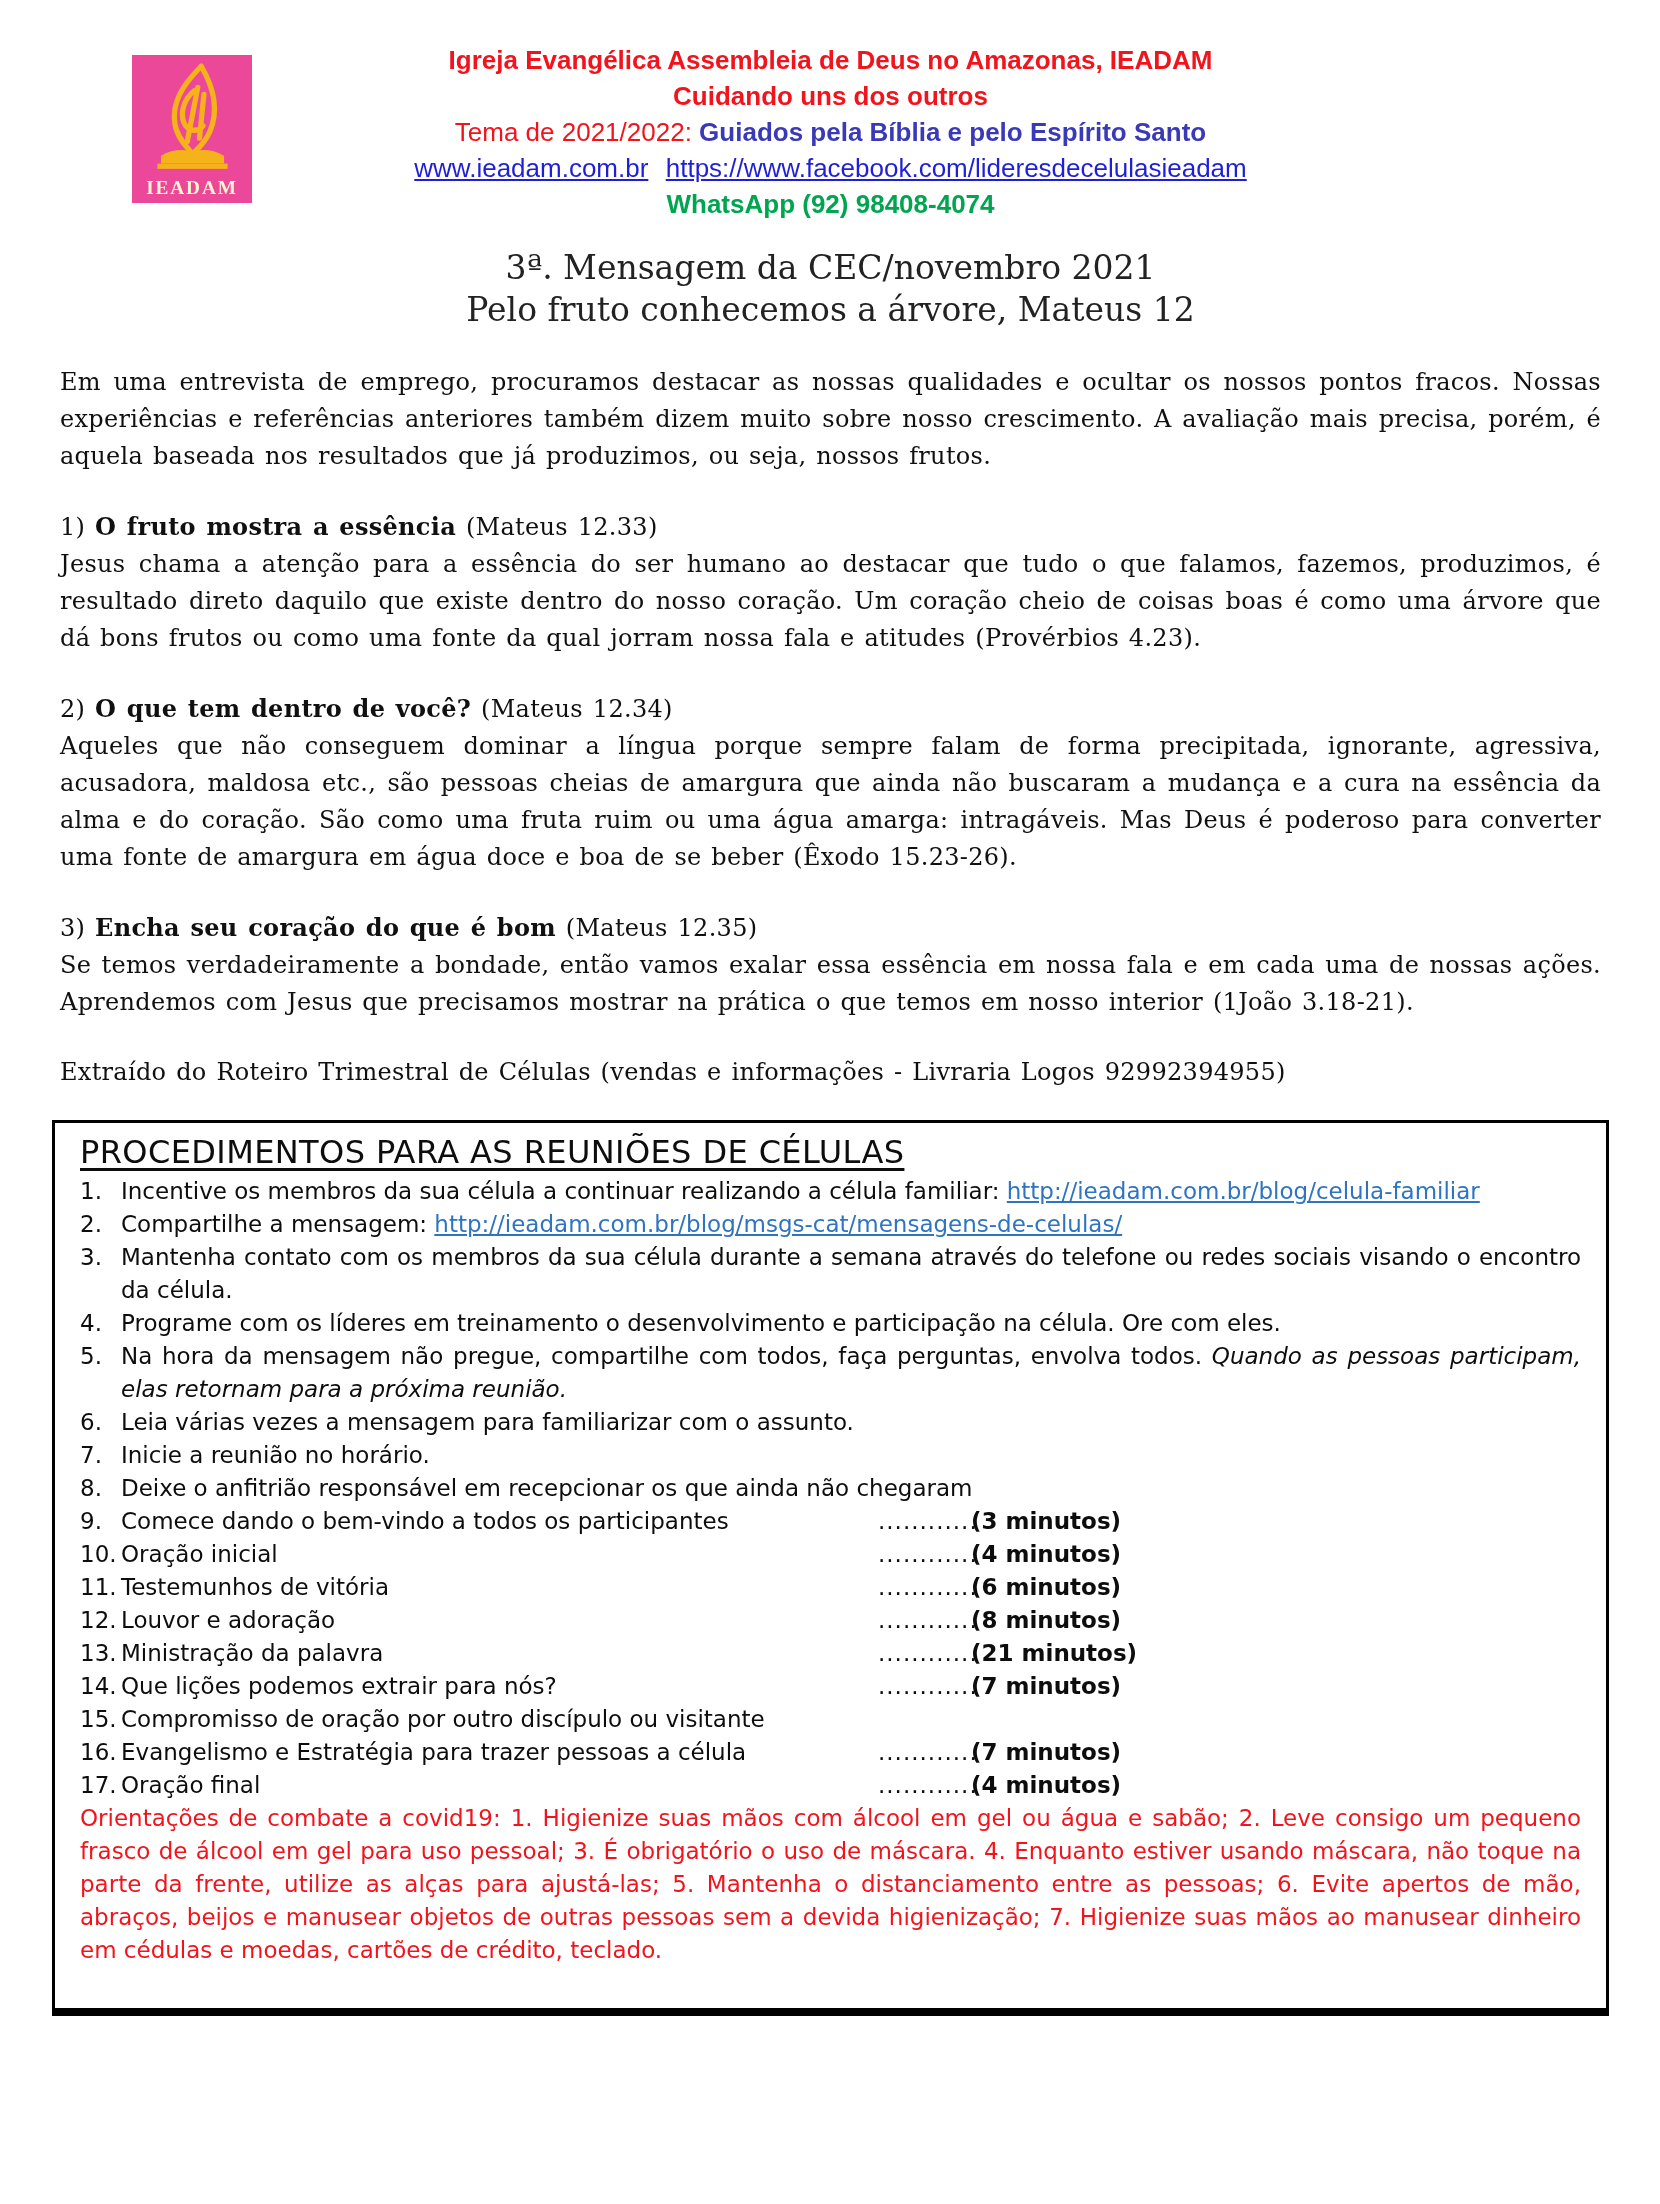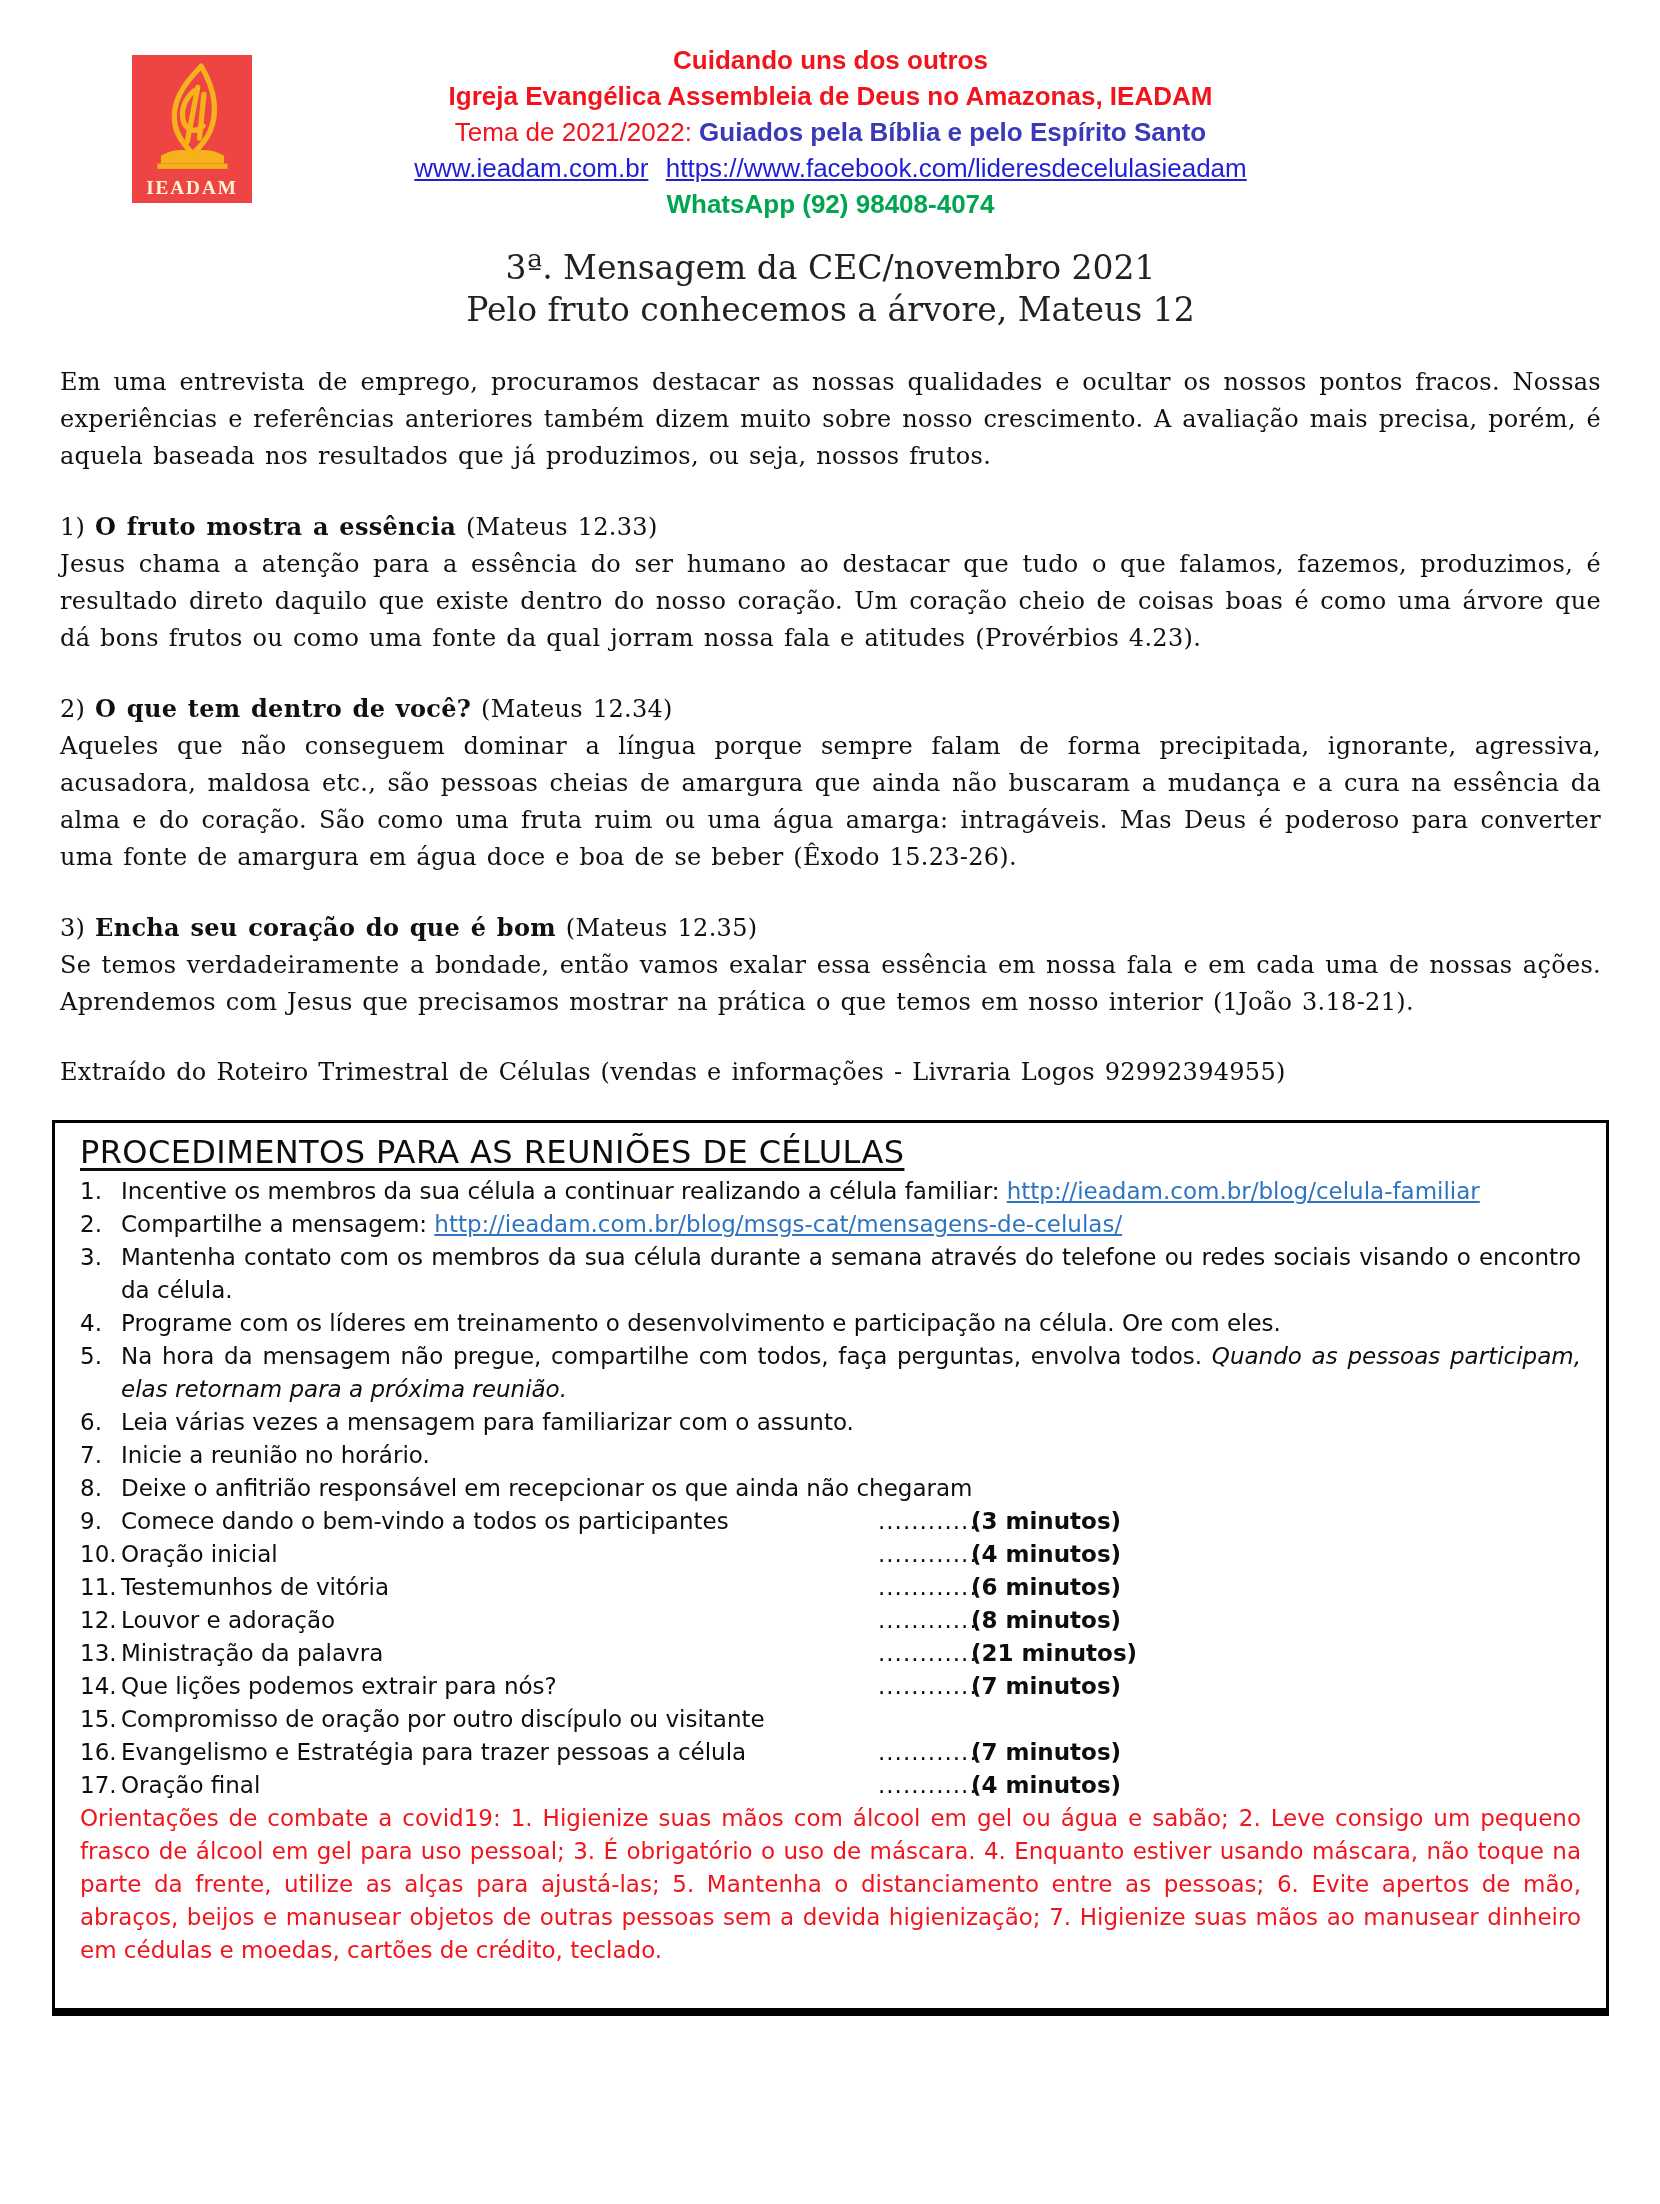--- a/index.html
+++ b/index.html
@@ -8,21 +8,21 @@
     width:1661px;height:2204px;
     background:#ffffff;
     overflow:hidden;
     font-family:"Liberation Sans",sans-serif;
     color:#111;
   }
   
   .header{position:relative;height:241px;}
   .logo{
     position:absolute;left:132px;top:55px;width:120px;height:148px;
-    background:#ef4444;display:flex;flex-direction:column;align-items:center;
+    background:#ec4899;display:flex;flex-direction:column;align-items:center;
     justify-content:flex-start;padding-top:5.8px;box-sizing:border-box;
   }
   .logo-label{
     font-family:"Liberation Serif",serif;font-weight:bold;
     color:#FDF3D0;font-size:19.3px;letter-spacing:1.9px;margin-top:-1.9px;
   }
   .header-lines{position:absolute;left:0;right:0;top:42px;text-align:center;}
   .hline{display:block;font-size:26px;line-height:36px;}
   .h-red{font-weight:bold;}
   .h-theme-wrap{font-weight:normal;}
@@ -89,22 +89,22 @@
           <g fill="#F6B21B">
             <path d="M14 108 C26 100 44 100 50 104 C56 100 74 100 86 108 L86 117 L14 117 Z"></path>
             <rect x="10" y="117" width="80" height="6"></rect>
           </g>
         </svg>
       </span>
       <span class="logo-label">IEADAM</span>
     </div>
 
     <div class="header-lines">
+      <span class="hline h-red" style="color:#F2141C">Igreja Evangélica Assembleia de Deus no Amazonas, IEADAM</span>
       <span class="hline h-red" style="color:#F2141C">Cuidando uns dos outros</span>
-      <span class="hline h-red" style="color:#F2141C">Igreja Evangélica Assembleia de Deus no Amazonas, IEADAM</span>
       <span class="hline h-theme-wrap"><span style="color:#F2141C">Tema de 2021/2022: </span><span class="h-theme" style="color:#3A3AB8">Guiados pela Bíblia e pelo Espírito Santo</span></span>
       <span class="hline h-links" style="color:#1F1FD7"><a>www.ieadam.com.br</a><a class="h-link2">https://www.facebook.com/lideresdecelulasieadam</a></span>
       <span class="hline h-green" style="color:#00A550">WhatsApp (92) 98408-4074</span>
     </div>
   </div>
 
   <div class="doc-title">
     <div>3ª. Mensagem da CEC/novembro 2021</div>
     <div>Pelo fruto conhecemos a árvore, Mateus 12</div>
   </div>

